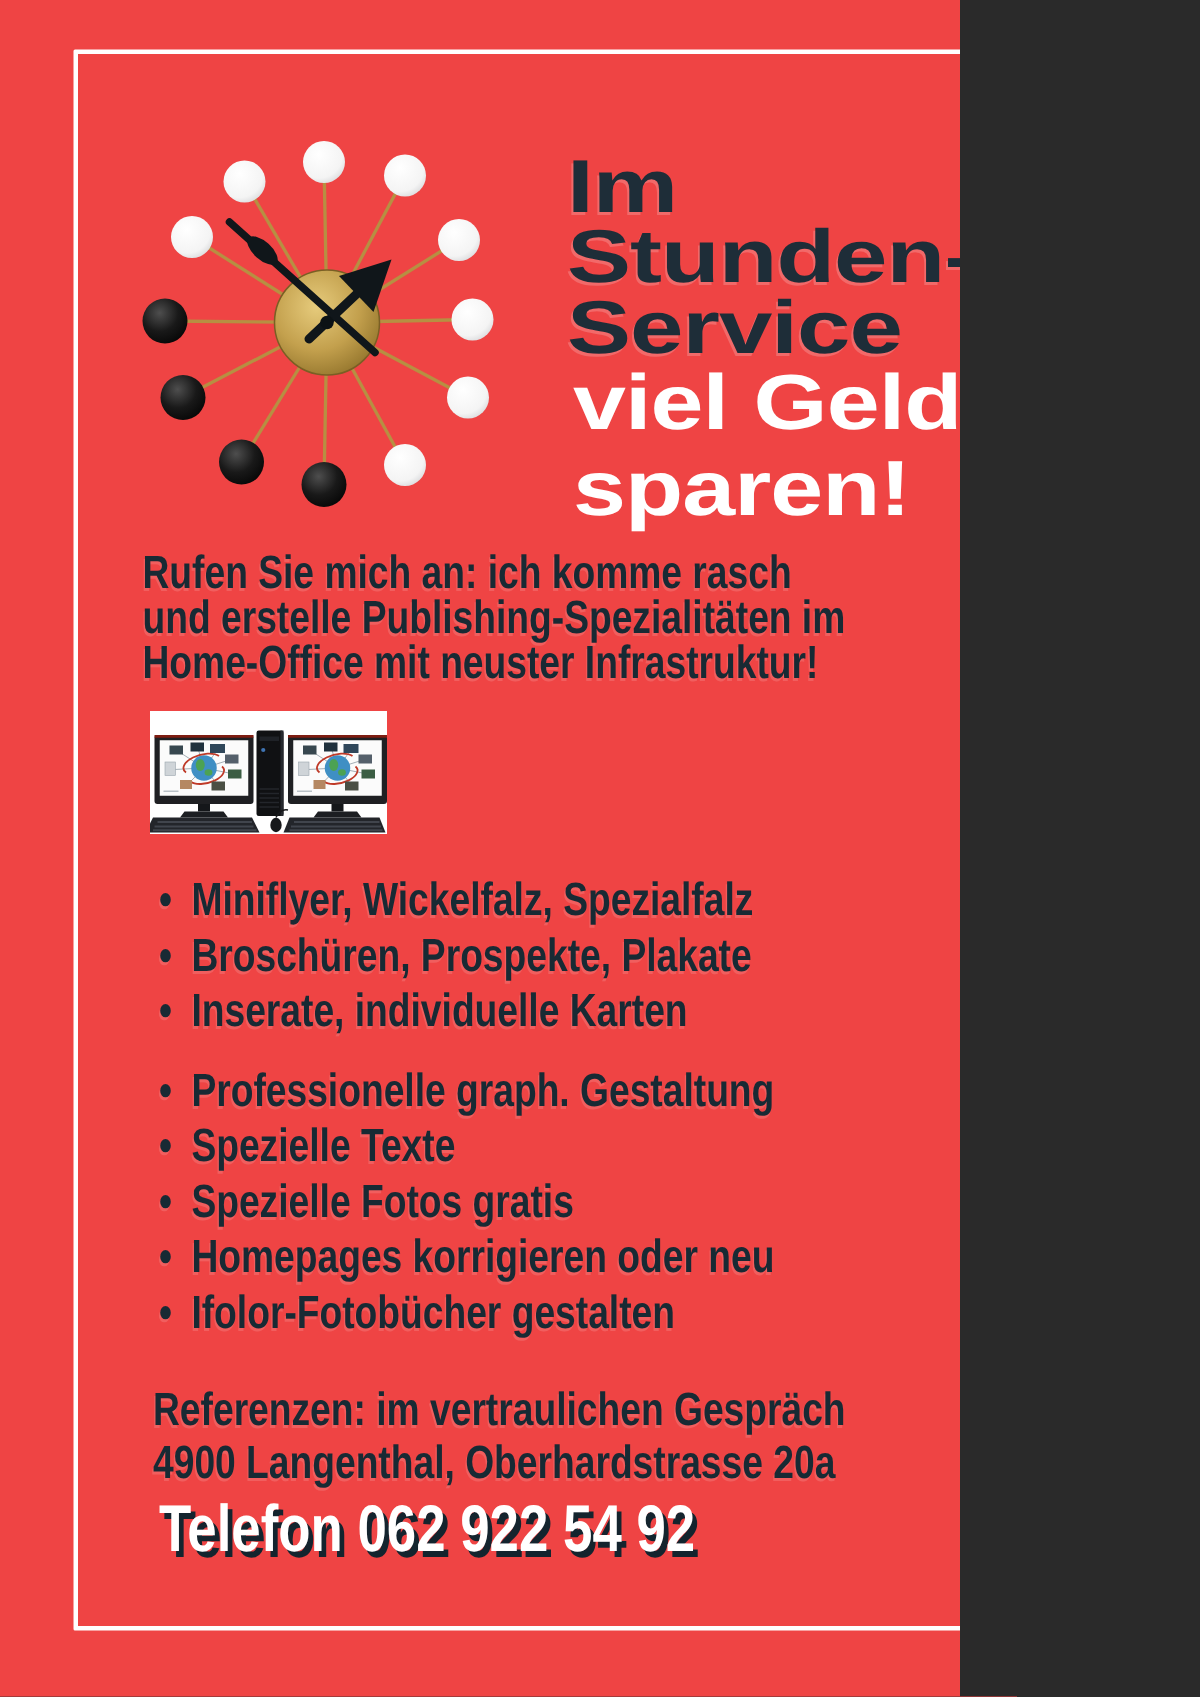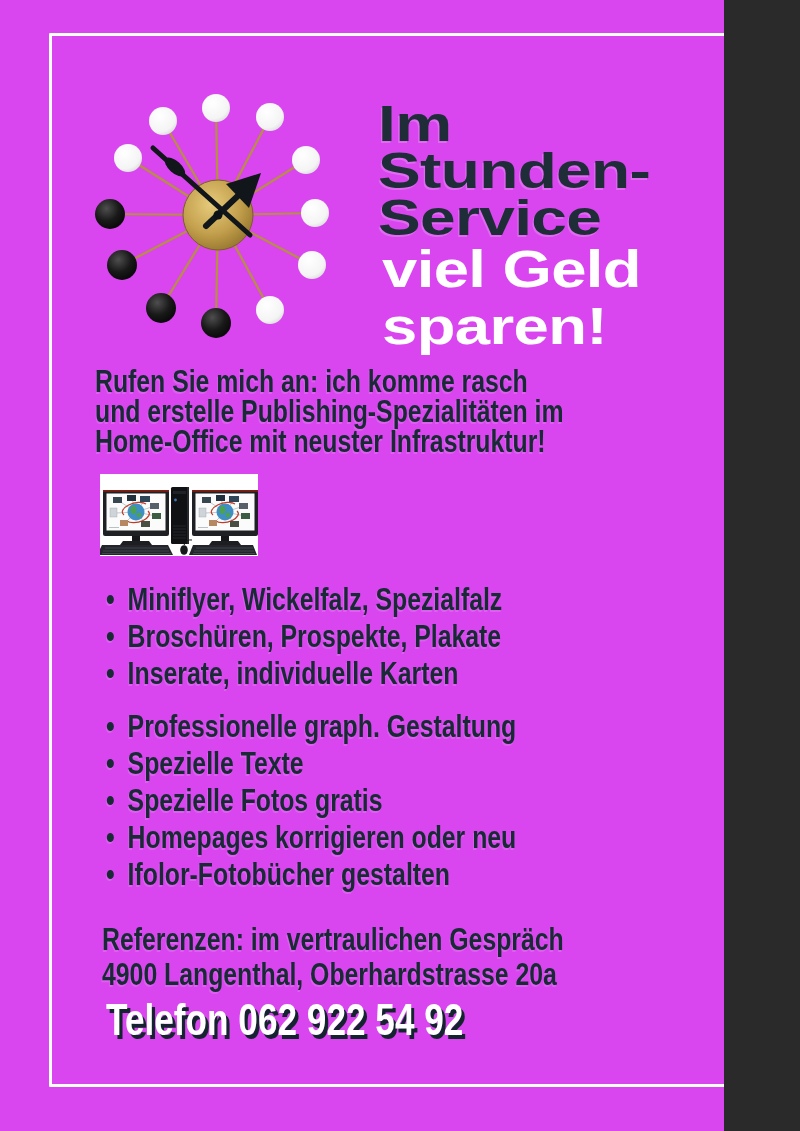--- a/index.html
+++ b/index.html
@@ -1,19 +1,19 @@
 <!DOCTYPE html>
 <html><head>
 <meta charset="utf-8">
 <style>
   html,body{margin:0;padding:0;}
   body{background:#2a2a2a;font-family:"Liberation Sans",sans-serif;}
   #poster{
-    position:relative;width:724px;height:1131px;overflow:hidden;
-    background:#d946ef;
+    position:relative;width:640px;height:1131px;overflow:hidden;
+    background:#ef4444;
   }
   #frame{
     position:absolute;left:49px;top:33px;width:709px;height:1054px;
     border:3px solid #ffffff;box-sizing:border-box;border-radius:1px;
   }
   .abs{position:absolute;}
   
   .head-dark{
     left:378px;top:101px;
     font-weight:bold;font-size:50px;line-height:47px;letter-spacing:-0.5px;

